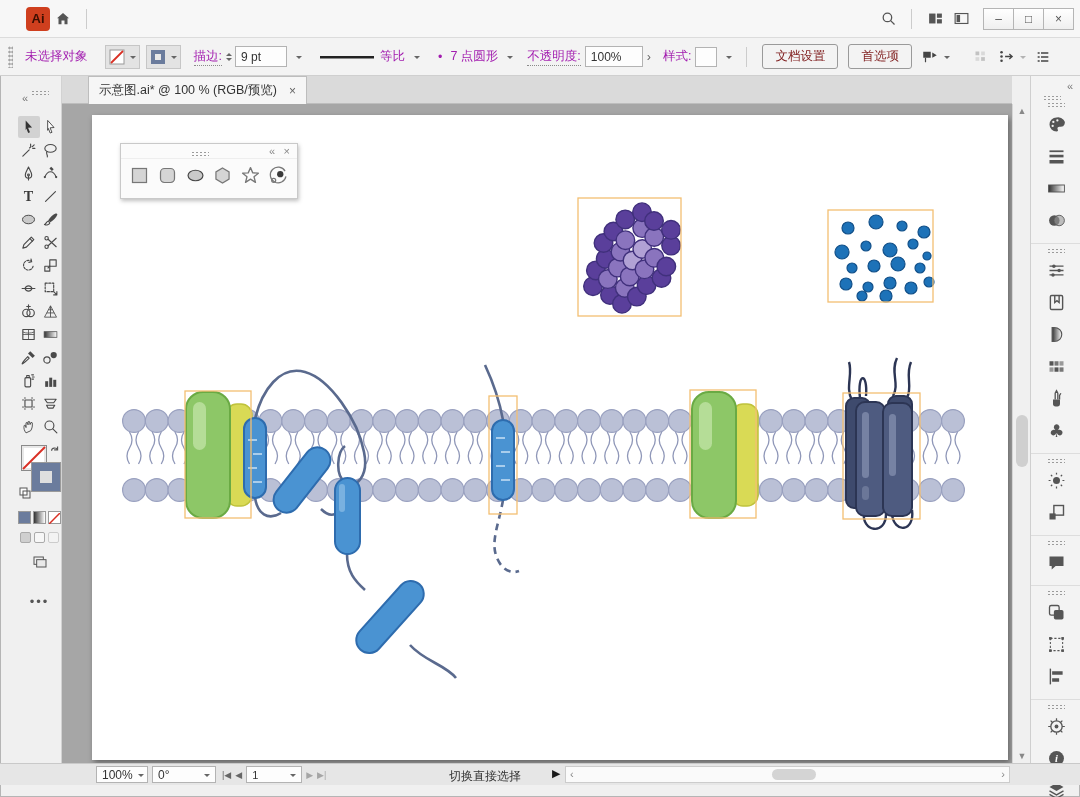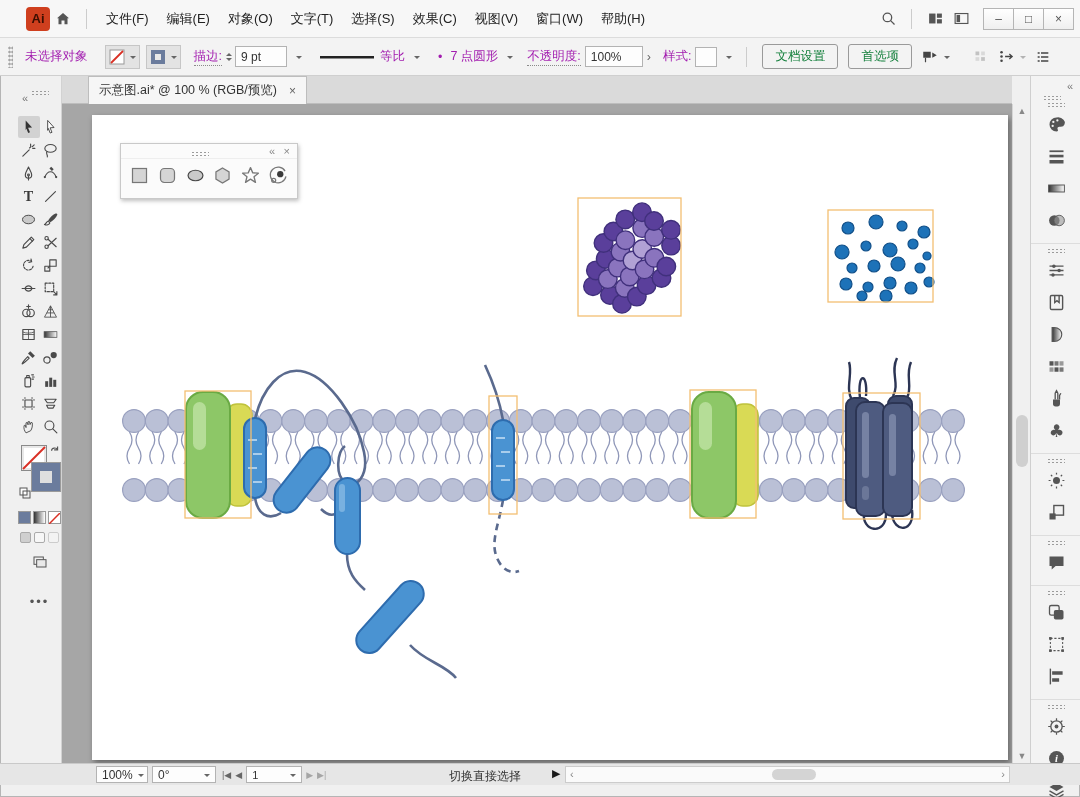--- a/index.html
+++ b/index.html
@@ -28,21 +28,21 @@
 .cb-label{margin:0 4px;color:#a21caf;white-space:nowrap}
 .cb-link{border-bottom:1px dotted #8a8a8a}
 .cb-box{height:21px;background:#fdfdfd;border:1px solid #b3b3b3;display:flex;align-items:center;
  padding:0 5px;font-size:12px;color:#333;white-space:nowrap}
 .caret{width:0;height:0;border:3.5px solid transparent;border-top-color:#666;margin-left:5px;margin-top:4px}
 .dd{display:flex;align-items:center;padding:0 4px;height:24px}
 .stepper{display:flex;flex-direction:column;justify-content:center;gap:2px;margin-right:3px}
 .stepper i{width:0;height:0;border:3px solid transparent;display:block}
 .stepper .up{border-bottom-color:#666}.stepper .dn{border-top-color:#666}
 .cb-btn{border:1px solid #9a9a9a;border-radius:3px;padding:3px 12px;background:transparent;
- font-size:12.5px;color:#15803d;margin:0 5px;white-space:nowrap}
+ font-size:12.5px;color:#7f1d1d;margin:0 5px;white-space:nowrap}
 .swatch-wrap{display:flex;align-items:center;background:#e3e3e3;border:1px solid #c6c6c6;height:24px;padding:0 3px;margin:0 3px}
 .dim{opacity:.45}
 
 
 #tabbar{position:absolute;left:62px;top:76px;width:950px;height:28px;background:#dadada;border-bottom:1px solid #bdbdbd}
 #doc-tab{position:absolute;left:26px;top:0;height:28px;background:#f6f6f6;border:1px solid #bdbdbd;border-bottom:none;
  display:flex;align-items:center;padding:0 10px;font-size:12.5px;color:#333}
 #tab-close{margin-left:12px;color:#666;font-size:12px;cursor:default}
 
 
@@ -123,31 +123,20 @@
 <div id="window">
 
   <div id="titlebar">
     <div id="ai-logo">Ai</div>
     <div class="tb-icon">
       <svg viewBox="0 0 24 24" width="18" height="18">
           <path d="M12 4l8 7h-2v8h-4v-5h-4v5H6v-8H4z" fill="#555"></path>
         </svg>
     </div>
     <div class="tb-div"></div>
-    <nav id="menus">
-        <div class="menu-item">文件(F)</div>
-        <div class="menu-item">编辑(E)</div>
-        <div class="menu-item">对象(O)</div>
-        <div class="menu-item">文字(T)</div>
-        <div class="menu-item">选择(S)</div>
-        <div class="menu-item">效果(C)</div>
-        <div class="menu-item">视图(V)</div>
-        <div class="menu-item">窗口(W)</div>
-        <div class="menu-item">帮助(H)</div>
-      </nav>
     <div id="tb-right">
       <div class="tb-icon">
         <svg viewBox="0 0 24 24" width="17" height="17">
             <circle cx="10.5" cy="10.5" r="6" fill="none" stroke="#555" stroke-width="1.8"></circle>
             <path d="M15 15l5.5 5.5" stroke="#555" stroke-width="1.8"></path>
           </svg>
       </div>
       <div class="tb-div"></div>
       <div class="tb-icon">
         <svg viewBox="0 0 24 24" width="17" height="17">

